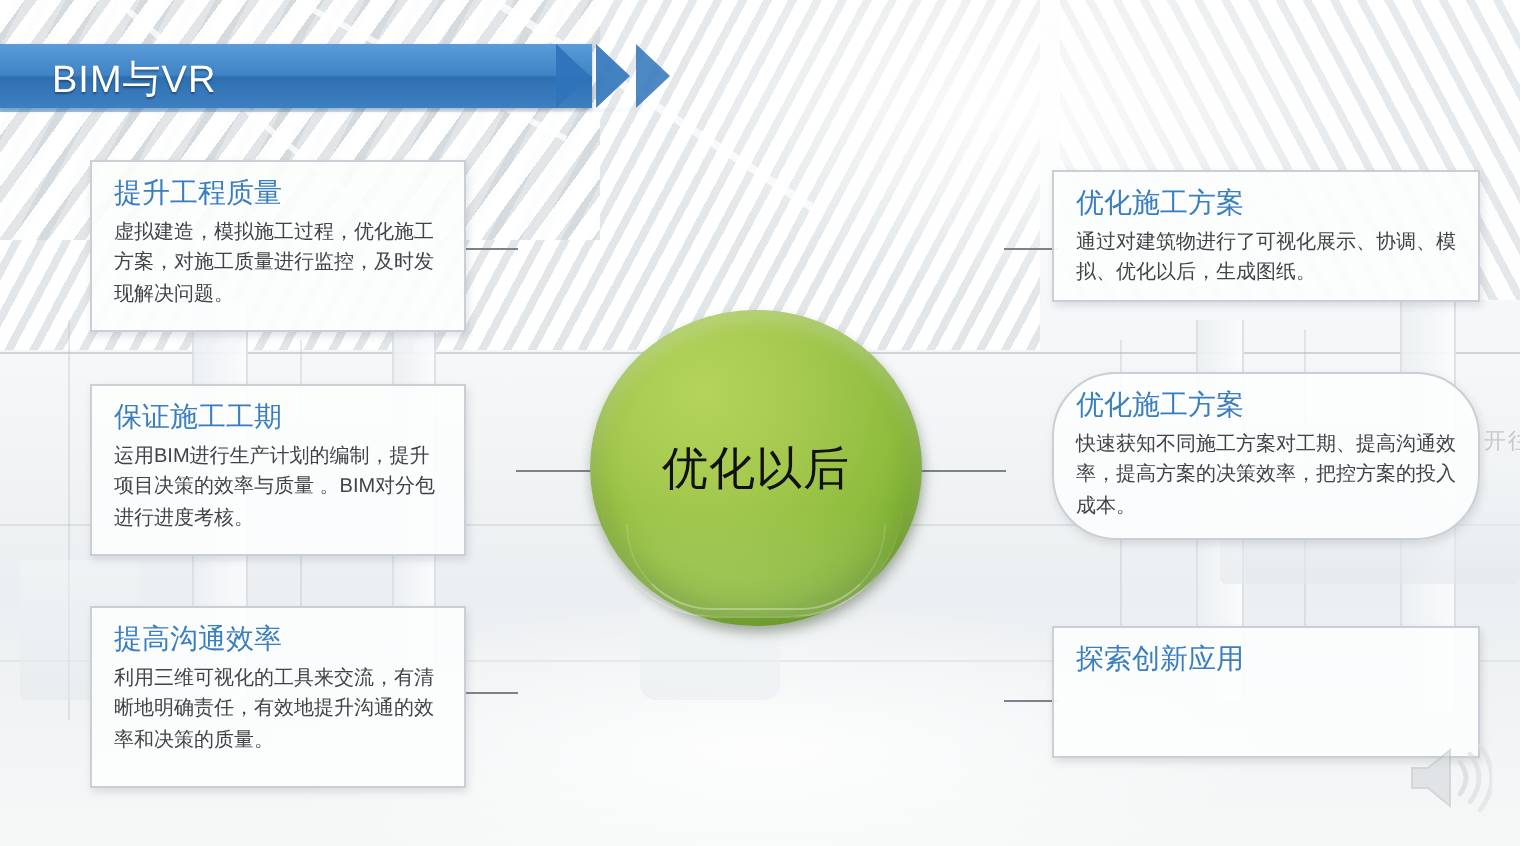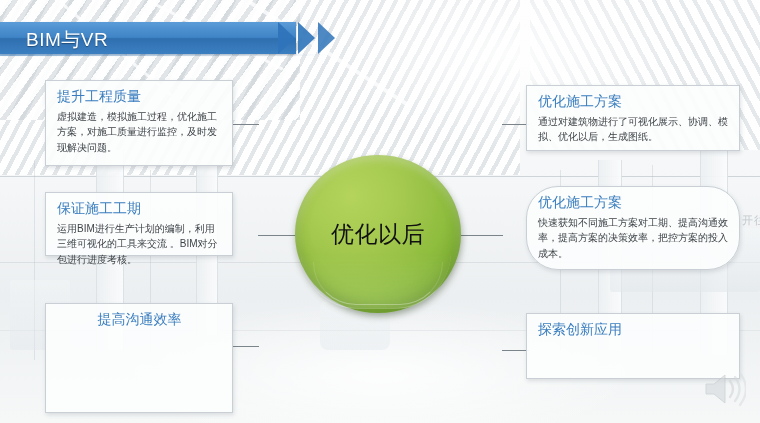--- a/index.html
+++ b/index.html
@@ -142,27 +142,28 @@
   <div class="conn-right"></div>
   <div class="stub" style="left:502px;top:124px;width:27px;"></div>
   <div class="stub" style="left:455px;top:235px;width:48px;"></div>
   <div class="stub" style="left:502px;top:350px;width:27px;"></div>
 
   <div class="card" style="left:45px;top:80px;width:188px;height:86px;">
     <h3>提升工程质量</h3>
     <p>虚拟建造，模拟施工过程，优化施工方案，对施工质量进行监控，及时发现解决问题。</p>
   </div>
 
-  <div class="card" style="left:45px;top:192px;width:188px;height:64px;">
+  <div class="card" style="left:45px;top:192px;width:188px;height:86px;">
     <h3>保证施工工期</h3>
-    <p>运用BIM进行生产计划的编制，利用三维可视化的工具来交流 。BIM对分包进行进度考核。</p>
+    <p>运用BIM进行生产计划的编制，提升项目决策的效率与质量 。BIM对分包进行进度考核。</p>
   </div>
 
-  <div class="card" style="left:45px;top:303px;width:188px;height:110px;text-align:center;">
+  <div class="card" style="left:45px;top:303px;width:188px;height:91px;">
     <h3>提高沟通效率</h3>
+    <p>利用三维可视化的工具来交流，有清晰地明确责任，有效地提升沟通的效率和决策的质量。</p>
   </div>
 
   <div class="card" style="left:526px;top:85px;width:214px;height:66px;">
     <h3>优化施工方案</h3>
     <p>通过对建筑物进行了可视化展示、协调、模拟、优化以后，生成图纸。</p>
   </div>
 
   <div class="card" style="left:526px;top:186px;width:214px;height:84px;border-radius:32px;">
     <h3>优化施工方案</h3>
     <p>快速获知不同施工方案对工期、提高沟通效率，提高方案的决策效率，把控方案的投入成本。</p>

